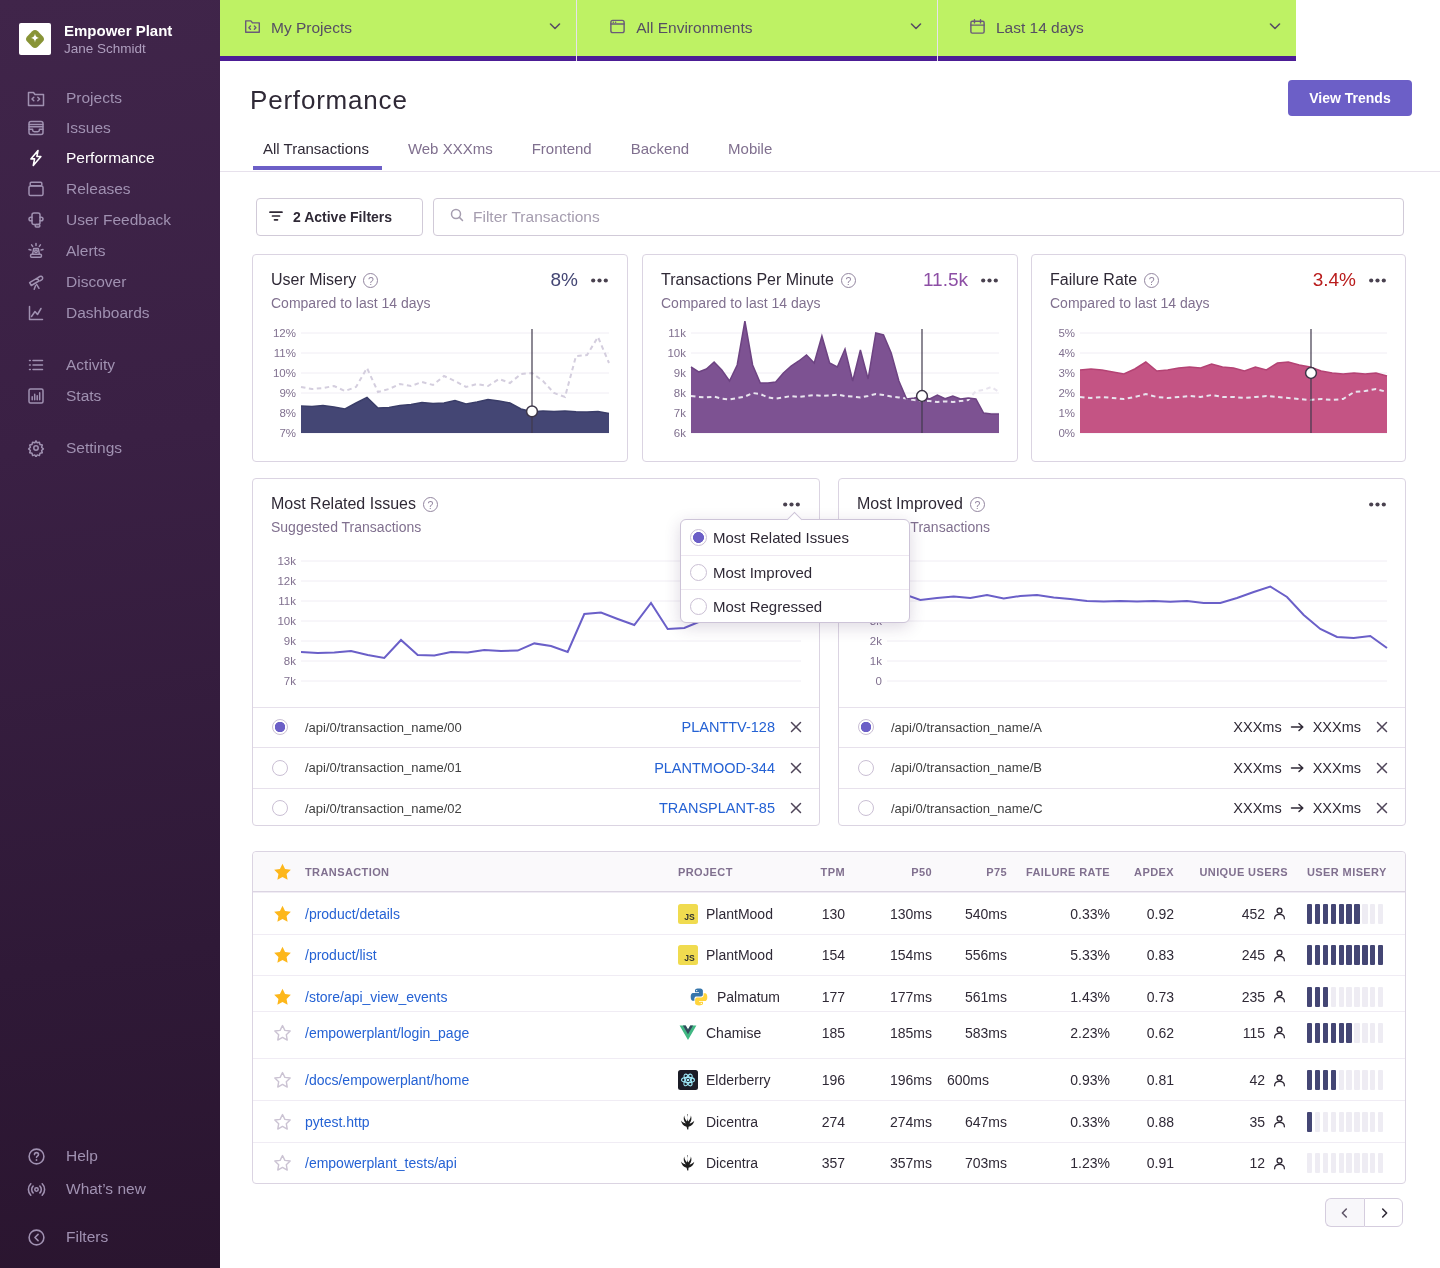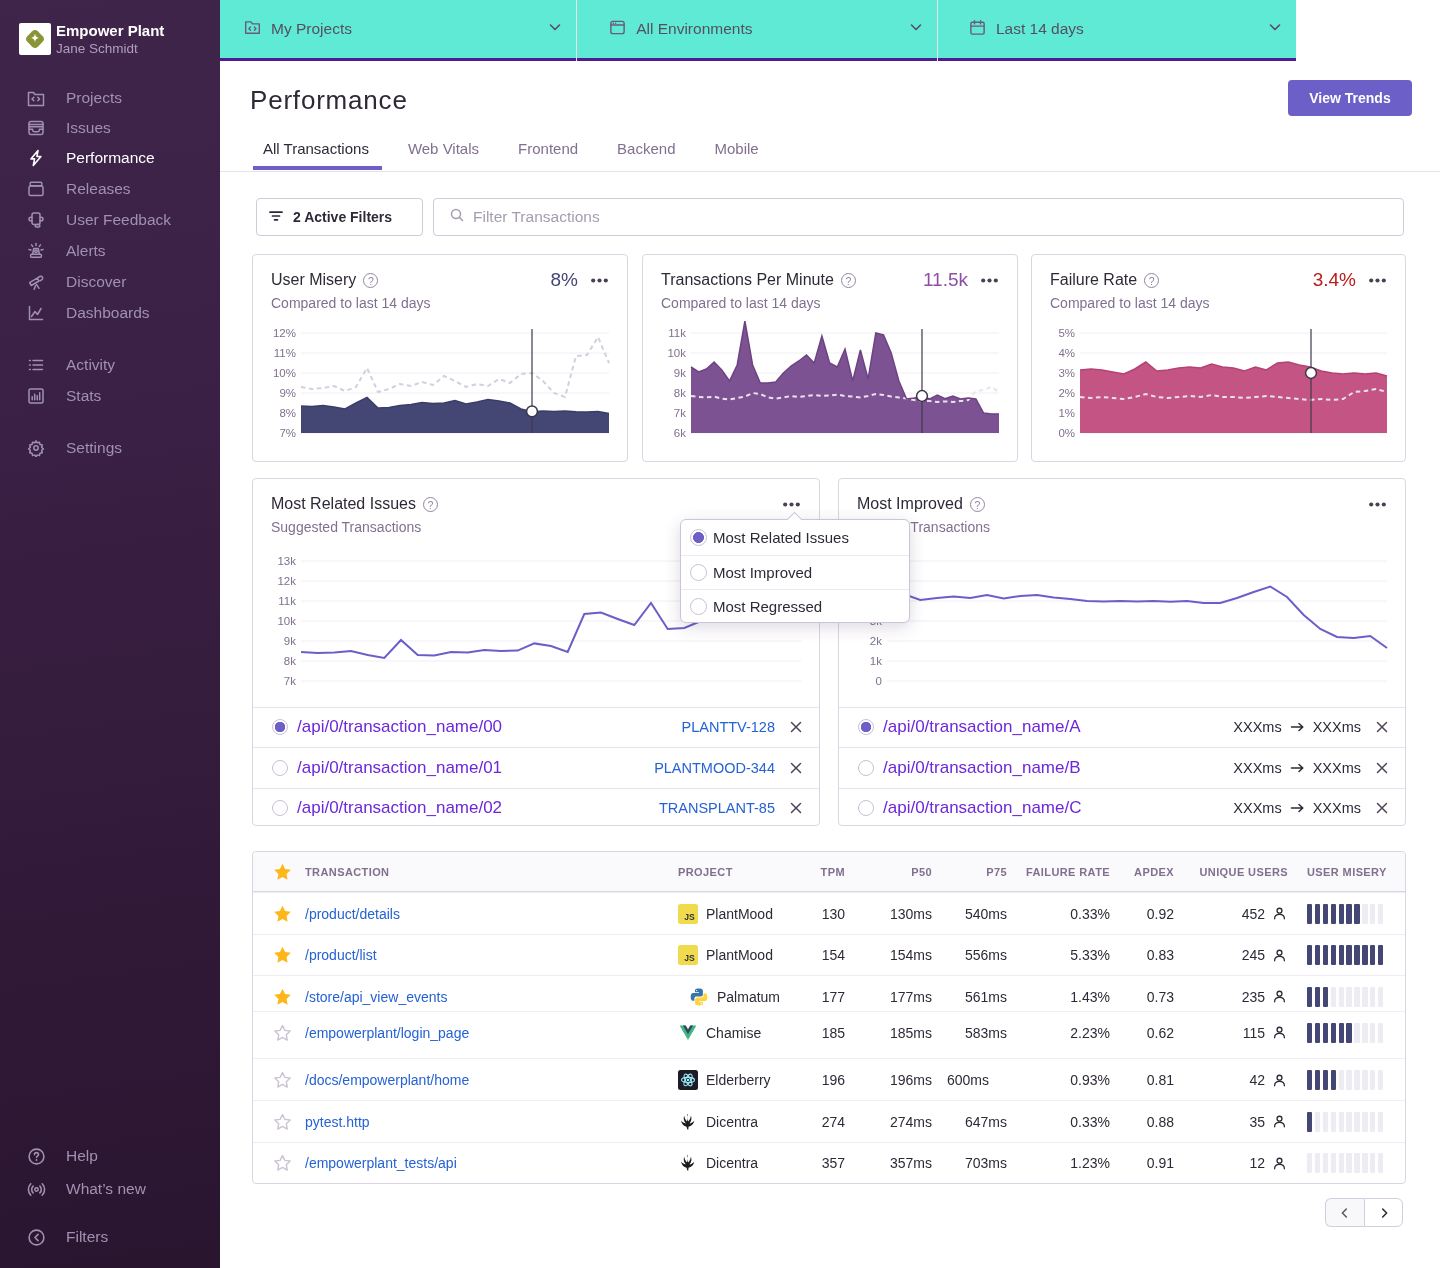--- a/index.html
+++ b/index.html
@@ -1,27 +1,27 @@
 <!DOCTYPE html>
 <html><head><meta charset="utf-8"><style>*{margin:0;padding:0;box-sizing:border-box}
 html,body{width:1440px;height:1268px;font-family:"Liberation Sans",sans-serif;background:#fff;position:relative;overflow:hidden}
 .abs{position:absolute}
 
 .sidebar{position:absolute;left:0;top:0;width:220px;height:1268px;background:linear-gradient(172deg,#40254a 0%,#3a2044 35%,#2f1937 75%,#2a152f 100%);color:#a091b1;z-index:50}
 .org{position:absolute;left:19px;top:20px;display:flex;align-items:center}
 .org-avatar{width:32px;height:32px;background:#fff;border-radius:2px;display:flex;align-items:center;justify-content:center}
-.org-meta{margin-left:5px;margin-top:1px}
+.org-meta{margin-left:13px;margin-top:1px}
 .org-name{color:#fff;font-weight:700;font-size:15px;line-height:19px}
 .org-user{color:#af9fbf;font-size:13.5px;line-height:18px}
 .nav-item{position:absolute;left:0;width:220px;height:30px;display:flex;align-items:center;color:#a091b1;font-size:15.5px}
 .nav-item .ic{width:18px;height:18px;margin-left:27px;flex:none}
 .nav-item .lbl{margin-left:21px;white-space:nowrap}
 .nav-item.active{color:#fff}
 
-.topbar{position:absolute;left:220px;top:0;width:1076px;height:61px;background:#5eead4;border-bottom:3px solid #4c1d95;display:flex;z-index:10}
+.topbar{position:absolute;left:220px;top:0;width:1076px;height:61px;background:#bef264;border-bottom:5px solid #4c1d95;display:flex;z-index:10}
 .tb-sec{display:flex;align-items:center;position:relative}
 .tb-sec .ic{flex:none}
 .tb-sec .txt{font-size:15.5px;color:#564f63;margin-left:10px}
 .tb-sec .chev{position:absolute;right:13px}
 .tb-div{width:1px;background:#e7e1ec;height:61px}
 
 .page-title{position:absolute;left:250px;top:85px;font-size:26px;color:#2f2936;letter-spacing:0.8px}
 .btn-trends{position:absolute;left:1288px;top:80px;width:124px;height:36px;background:#6c5fc7;border-radius:4px;color:#fff;font-size:14px;font-weight:700;display:flex;align-items:center;justify-content:center}
 .tabs{position:absolute;left:253px;top:140px;display:flex}
 .tab{font-size:15px;color:#80708f;margin-right:16px;padding:0 13px 9px 10px}
@@ -35,21 +35,21 @@
 .card{position:absolute;background:#fff;border:1px solid #dbd4e2;border-radius:4px}
 .card-title{position:absolute;left:18px;top:16px;font-size:16px;color:#2f2936;display:flex;align-items:center;white-space:nowrap}
 .card-sub{position:absolute;left:18px;top:40px;font-size:14px;color:#80708f}
 .card-val{position:absolute;top:14px;font-size:19px;font-weight:400}
 .dots{position:absolute;top:23px;line-height:0}
 .qmark{display:inline-block;width:15px;height:15px;border:1px solid #9386a0;border-radius:50%;color:#9386a0;font-size:10.5px;line-height:15px;text-align:center;margin-left:7px;font-weight:400}
 
 .mini-row{position:absolute;left:0;width:100%;height:40px;border-top:1px solid #e7e1ec;display:flex;align-items:center}
 .radio{width:16px;height:16px;border-radius:50%;border:1px solid #cabfd4;margin-left:19px;flex:none;background:#fff}
 .radio.sel{background:radial-gradient(circle,#6c5fc7 0 4.9px,#fff 5.5px)}
-.mini-link{color:#6d28d9;font-size:17px;margin-left:9px}
+.mini-link{color:#404040;font-size:13px;margin-left:17px}
 .mini-right{position:absolute;right:44px;font-size:14.5px}
 .xicon{position:absolute;right:16px;width:14px;height:14px}
 
 .tbl{position:absolute;left:252px;top:851px;width:1154px;height:333px;border:1px solid #dbd4e2;border-radius:4px;background:#fff}
 .thead{position:absolute;left:0;top:0;width:100%;height:40px;background:#faf9fb;border-bottom:1px solid #dbd4e2;border-radius:4px 4px 0 0}
 .th{position:absolute;top:0;height:40px;display:flex;align-items:center;font-size:11px;font-weight:700;color:#80708f;letter-spacing:0.4px}
 .trow{position:absolute;left:0;width:100%;height:41.6px;border-top:1px solid #f0ecf4}
 .td{position:absolute;top:0;height:41.6px;display:flex;align-items:center;font-size:14px;color:#2f2936}
 .tlink{color:#2562d4}
 .num{justify-content:flex-end}
@@ -219,21 +219,21 @@
       <span class="txt">Last 14 days</span>
       <span class="chev"><svg width="16" height="16" viewBox="0 0 16 16">
           <path fill="none" stroke="#584d63" stroke-width="1.6" stroke-linecap="round" stroke-linejoin="round" d="M3.5 6 8 10.5 12.5 6"></path>
         </svg></span>
     </div>
 </div>
 <div class="page-title">Performance</div>
 <div class="btn-trends">View Trends</div>
 <div class="tabs">
     <div class="tab active">All Transactions</div>
-    <div class="tab">Web Vitals</div>
+    <div class="tab">Web XXXms</div>
     <div class="tab">Frontend</div>
     <div class="tab">Backend</div>
     <div class="tab">Mobile</div>
   </div>
 <div class="hdr-border"></div>
 <div class="btn-filters">
     <span style="margin-left:11px"><svg width="16" height="16" viewBox="0 0 16 16">
         <path fill="none" stroke="#2f2936" stroke-width="1.7" stroke-linecap="round" d="M2 4.2 h12 M4.5 8 h7 M6.5 11.8 h3"></path>
       </svg></span>
     <span style="margin-left:9px">2 Active Filters</span>

